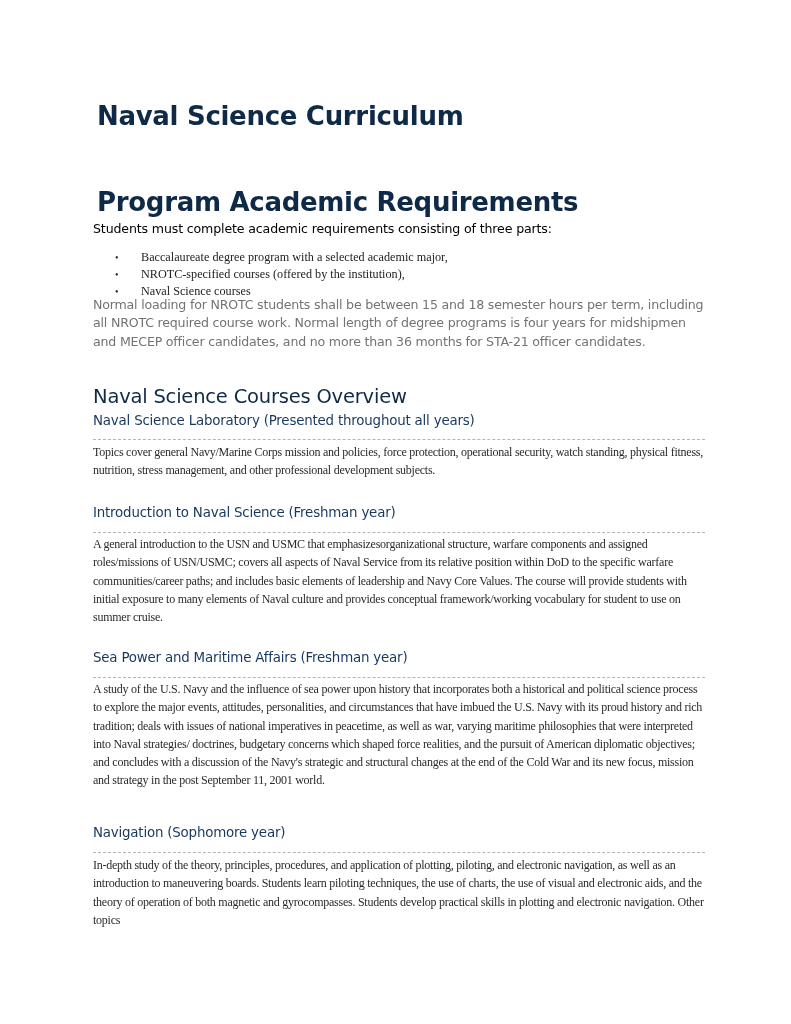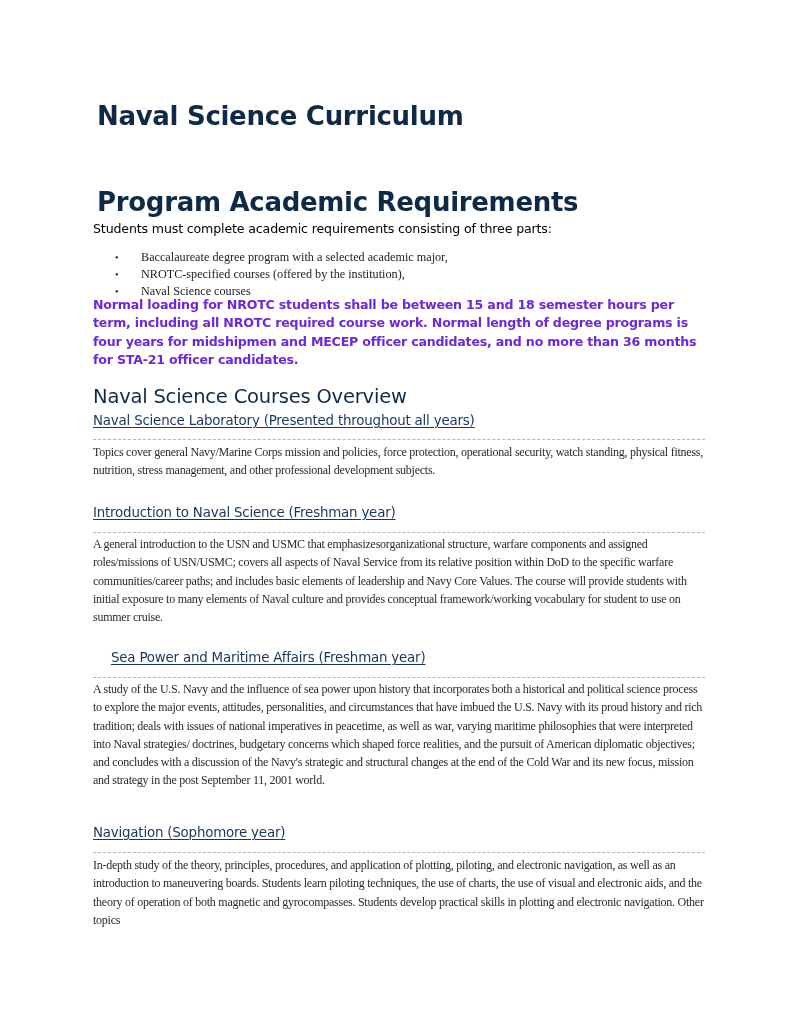--- a/index.html
+++ b/index.html
@@ -9,25 +9,25 @@
   .serif { font-family: "Liberation Serif", "DejaVu Serif", serif; }
 
   .h1 { position: absolute; left: 0; font-weight: bold; color: #0f2a47; font-size: 26px; letter-spacing: -0.3px; margin: 4px; white-space: nowrap; }
   #title-1 { top: 97px; }
   #title-2 { top: 183px; }
 
   .intro { position: absolute; left: 0; top: 221px; width: 612px; font-size: 12.6px; color: #000000; letter-spacing: -0.15px; }
   .bullets { position: absolute; left: 22px; top: 249px; margin: 0; padding: 0; list-style: none; font-size: 12.2px; color: #222; }
   .bullets li { height: 17px; line-height: 17px; display: flex; }
   .bullets .dot { width: 26px; font-size: 10px; }
-  .loading { position: absolute; left: 0; top: 296px; width: 612px; font-size: 12.6px; line-height: 18.4px; color: #6d28d9; letter-spacing: -0.2px; font-weight: bold; }
+  .loading { position: absolute; left: 0; top: 296px; width: 612px; font-size: 12.6px; line-height: 18.4px; color: #737373; letter-spacing: -0.2px; }
 
   .h2 { position: absolute; left: 0; top: 385px; font-size: 19.5px; color: #0f2a47; margin: 0; font-weight: normal; letter-spacing: -0.2px; }
 
-  .course-h { position: absolute; left: 0; font-size: 13.4px; color: #17375e; text-decoration: underline; text-decoration-thickness: 1px; text-underline-offset: 2px; margin: 0; font-weight: normal; letter-spacing: -0.2px; white-space: nowrap; cursor: pointer; }
+  .course-h { position: absolute; left: 0; font-size: 13.4px; color: #17375e; text-decoration-thickness: 1px; text-underline-offset: 2px; margin: 0; font-weight: normal; letter-spacing: -0.2px; white-space: nowrap; cursor: pointer; }
   .rule { position: absolute; left: 0; width: 612px; border-top: 1px dashed #b5b5b5; height: 0; }
   .course-p { position: absolute; left: 0; width: 612px; font-size: 12px; line-height: 18.3px; color: #2a2a2a; margin: 0; letter-spacing: -0.25px; }
 </style>
 </head>
 <body>
 
 <div class="page">
 
   <h1 id="title-1" class="h1 sans">Naval Science Curriculum</h1>
   <h1 id="title-2" class="h1 sans">Program Academic Requirements</h1>
@@ -54,21 +54,21 @@
   <h2 class="h2 sans">Naval Science Courses Overview</h2>
 
   <h3 class="course-h sans" style="top:413px;">Naval Science Laboratory (Presented throughout all years)</h3>
   <div class="rule" style="top:439px;"></div>
   <p class="course-p serif" style="top:443px;">Topics cover general Navy/Marine Corps mission and policies, force protection, operational security, watch standing, physical fitness, nutrition, stress management, and other professional development subjects.</p>
 
   <h3 class="course-h sans" style="top:505px;">Introduction to Naval Science (Freshman year)</h3>
   <div class="rule" style="top:532px;"></div>
   <p class="course-p serif" style="top:535px;">A general introduction to the USN and USMC that emphasizesorganizational structure, warfare components and assigned roles/missions of USN/USMC; covers all aspects of Naval Service from its relative position within DoD to the specific warfare communities/career paths; and includes basic elements of leadership and Navy Core Values. The course will provide students with initial exposure to many elements of Naval culture and provides conceptual framework/working vocabulary for student to use on summer cruise.</p>
 
-  <h3 class="course-h sans" style="top:650px;margin-left:18px;">Sea Power and Maritime Affairs (Freshman year)</h3>
+  <h3 class="course-h sans" style="top:650px;">Sea Power and Maritime Affairs (Freshman year)</h3>
   <div class="rule" style="top:677px;"></div>
   <p class="course-p serif" style="top:680px;">A study of the U.S. Navy and the influence of sea power upon history that incorporates both a historical and political science process to explore the major events, attitudes, personalities, and circumstances that have imbued the U.S. Navy with its proud history and rich tradition; deals with issues of national imperatives in peacetime, as well as war, varying maritime philosophies that were interpreted into Naval strategies/ doctrines, budgetary concerns which shaped force realities, and the pursuit of American diplomatic objectives; and concludes with a discussion of the Navy's strategic and structural changes at the end of the Cold War and its new focus, mission and strategy in the post September 11, 2001 world.</p>
 
   <h3 class="course-h sans" style="top:825px;">Navigation (Sophomore year)</h3>
   <div class="rule" style="top:852px;"></div>
   <p class="course-p serif" style="top:856px;">In-depth study of the theory, principles, procedures, and application of plotting, piloting, and electronic navigation, as well as an introduction to maneuvering boards. Students learn piloting techniques, the use of charts, the use of visual and electronic aids, and the theory of operation of both magnetic and gyrocompasses. Students develop practical skills in plotting and electronic navigation. Other topics</p>
 
 </div>
 
 </body></html>

